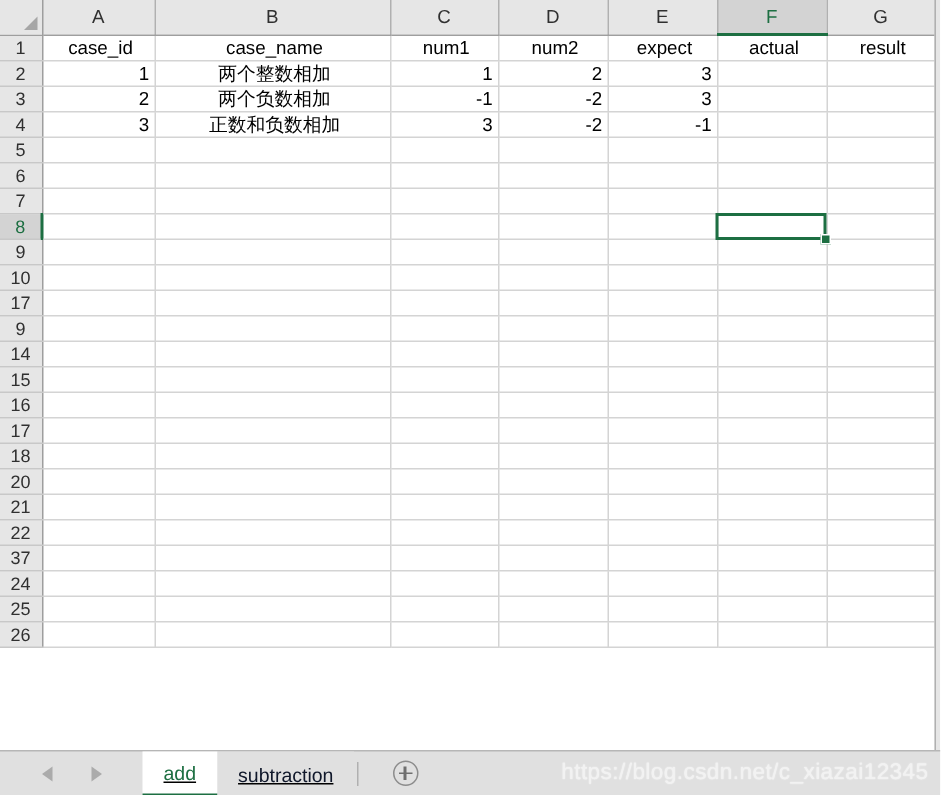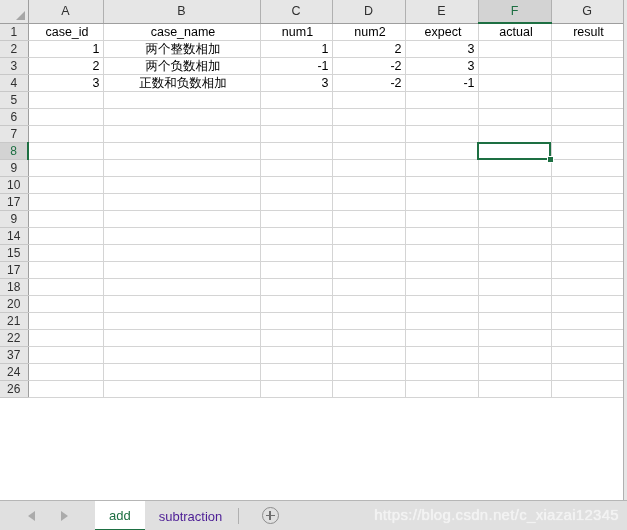--- a/index.html
+++ b/index.html
@@ -156,20 +156,21 @@
     position: absolute;
     left: 0;
     top: 500px;
     width: 627px;
     height: 30px;
     background: #e0e0e0;
     border-top: 1px solid #b6b6b6;
     box-sizing: border-box;
     display: flex;
     align-items: stretch;
+    text-decoration: underline;
   }
 
   .navarrows {
     width: 95px;
     display: flex;
     align-items: center;
     justify-content: center;
     gap: 26px;
     flex: 0 0 auto;
   }
@@ -180,21 +181,21 @@
   }
   .arrow.left  { border-top: 5px solid transparent; border-bottom: 5px solid transparent; border-right: 7px solid #808080; }
   .arrow.right { border-top: 5px solid transparent; border-bottom: 5px solid transparent; border-left: 7px solid #808080; }
 
   .tab {
     display: flex;
     align-items: center;
     justify-content: center;
     padding: 0 14px;
     font-size: 13px;
-    color: #4c1d95;
+    color: #0f172a;
     height: 30px;
     box-sizing: border-box;
     position: relative;
     flex: 0 0 auto;
   }
   .tab.active {
     background: #ffffff;
     color: #1d6f42;
     border-bottom: 2px solid #1d6f42;
   }
@@ -402,20 +403,30 @@
             <td class="rowhead">15</td>
             <td class="cell num"></td>
             <td class="cell num"></td>
             <td class="cell num"></td>
             <td class="cell num"></td>
             <td class="cell num"></td>
             <td class="cell num"></td>
             <td class="cell num"></td>
           </tr>
           <tr>
+            <td class="rowhead">16</td>
+            <td class="cell num"></td>
+            <td class="cell num"></td>
+            <td class="cell num"></td>
+            <td class="cell num"></td>
+            <td class="cell num"></td>
+            <td class="cell num"></td>
+            <td class="cell num"></td>
+          </tr>
+          <tr>
             <td class="rowhead">17</td>
             <td class="cell num"></td>
             <td class="cell num"></td>
             <td class="cell num"></td>
             <td class="cell num"></td>
             <td class="cell num"></td>
             <td class="cell num"></td>
             <td class="cell num"></td>
           </tr>
           <tr>
@@ -463,20 +474,30 @@
             <td class="cell num"></td>
             <td class="cell num"></td>
             <td class="cell num"></td>
             <td class="cell num"></td>
             <td class="cell num"></td>
             <td class="cell num"></td>
             <td class="cell num"></td>
           </tr>
           <tr>
             <td class="rowhead">24</td>
+            <td class="cell num"></td>
+            <td class="cell num"></td>
+            <td class="cell num"></td>
+            <td class="cell num"></td>
+            <td class="cell num"></td>
+            <td class="cell num"></td>
+            <td class="cell num"></td>
+          </tr>
+          <tr>
+            <td class="rowhead">25</td>
             <td class="cell num"></td>
             <td class="cell num"></td>
             <td class="cell num"></td>
             <td class="cell num"></td>
             <td class="cell num"></td>
             <td class="cell num"></td>
             <td class="cell num"></td>
           </tr>
           <tr>
             <td class="rowhead">26</td>

